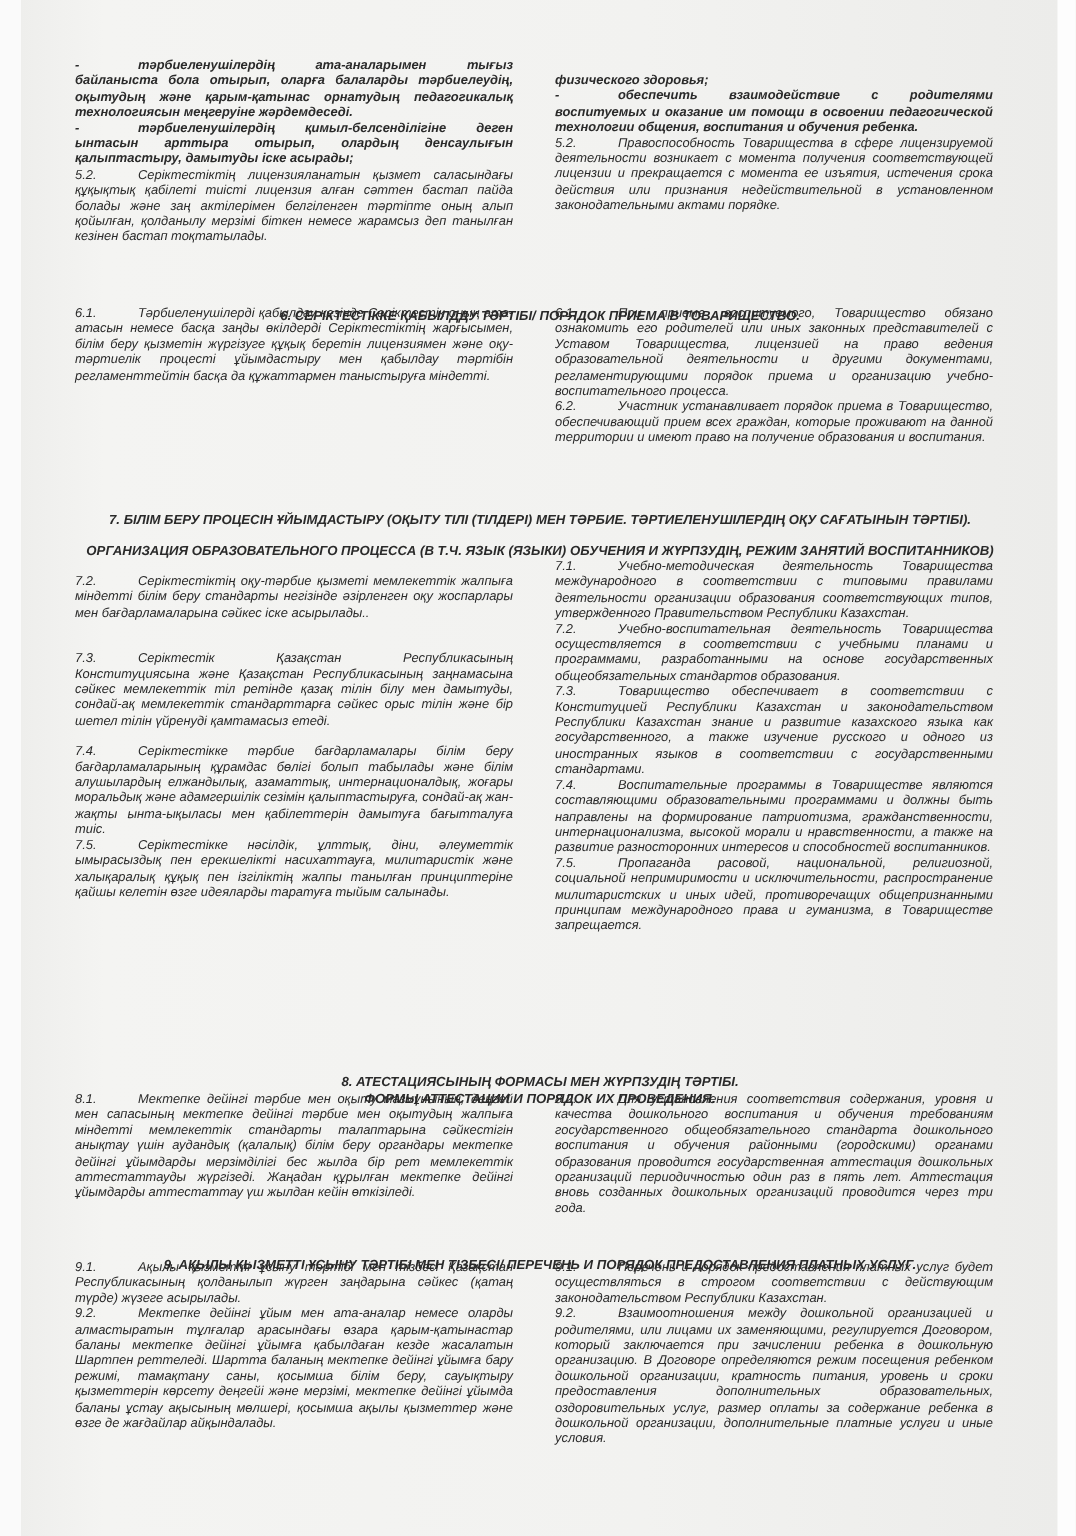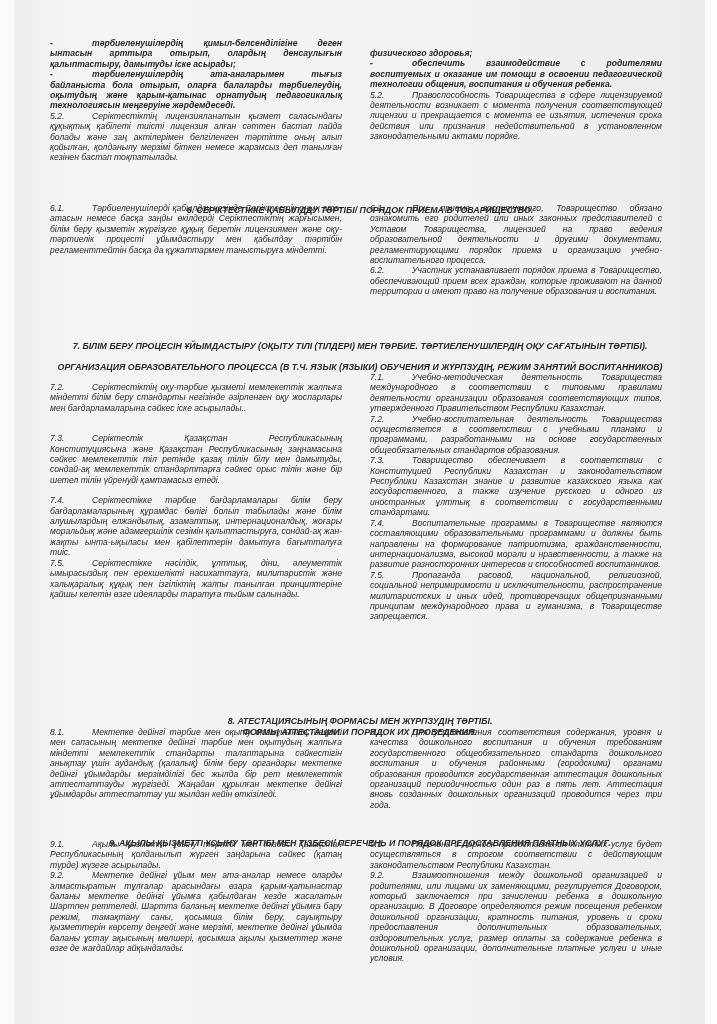--- a/index.html
+++ b/index.html
@@ -39,22 +39,22 @@
   .dash { display: inline-block; width: 42px; }
 </style>
 </head>
 <body>
 
 <div class="leftedge"></div>
 <div class="page"></div>
 <div class="rightedge"></div>
 
 <div class="col l bold" style="top:38px">
+  <p class="p"><span class="dash">-</span><span>тәрбиеленушілердің ата-аналарымен тығыз байланыста бола отырып, оларға балаларды тәрбиелеудің, оқытудың және қарым-қатынас орнатудың педагогикалық технологиясын меңгеруіне жәрдемдеседі.</span></p>
   <p class="p"><span class="dash">-</span><span>тәрбиеленушілердің қимыл-белсенділігіне деген ынтасын арттыра отырып, олардың денсаулығын қалыптастыру, дамытуды іске асырады;</span></p>
-  <p class="p"><span class="dash">-</span><span>тәрбиеленушілердің ата-аналарымен тығыз байланыста бола отырып, оларға балаларды тәрбиелеудің, оқытудың және қарым-қатынас орнатудың педагогикалық технологиясын меңгеруіне жәрдемдеседі.</span></p>
   <p class="p" style="font-weight:normal"><span class="num">5.2.</span><span>Серіктестіктің лицензияланатын қызмет саласындағы құқықтық қабілеті тиісті лицензия алған сәттен бастап пайда болады және заң актілерімен белгіленген тәртіпте оның алып қойылған, қолданылу мерзімі біткен немесе жарамсыз деп танылған кезінен бастап тоқтатылады.</span></p>
 </div>
 <div class="col r" style="top:48px">
   <p class="p bold">физического здоровья;</p>
   <p class="p bold"><span class="dash">-</span><span>обеспечить взаимодействие с родителями воспитуемых и оказание им помощи в освоении педагогической технологии общения, воспитания и обучения ребенка.</span></p>
   <p class="p"><span class="num">5.2.</span><span>Правоспособность Товарищества в сфере лицензируемой деятельности возникает с момента получения соответствующей лицензии и прекращается с момента ее изъятия, истечения срока действия или признания недействительной в установленном законодательными актами порядке.</span></p>
 </div>
 
 <div class="h" style="top:193px">6. СЕРІКТЕСТІККЕ ҚАБЫЛДДУ ТӘРТІБІ/ ПОРЯДОК ПРИЕМА В ТОВАРИЩЕСТВО.</div>
 <div class="col l" style="top:203px">
@@ -73,21 +73,21 @@
   <div class="gap"></div>
     <div class="gap"></div>
   <p class="p"><span class="num">7.3.</span><span>Серіктестік Қазақстан Республикасының Конституциясына және Қазақстан Республикасының заңнамасына сәйкес мемлекеттік тіл ретінде қазақ тілін білу мен дамытуды, сондай-ақ мемлекеттік стандарттарға сәйкес орыс тілін және бір шетел тілін үйренуді қамтамасыз етеді.</span></p>
   <div class="gap"></div>
   <p class="p"><span class="num">7.4.</span><span>Серіктестікке тәрбие бағдарламалары білім беру бағдарламаларының құрамдас бөлігі болып табылады және білім алушылардың елжандылық, азаматтық, интернационалдық, жоғары моральдық және адамгершілік сезімін қалыптастыруға, сондай-ақ жан-жақты ынта-ықыласы мен қабілеттерін дамытуға бағытталуға тиіс.</span></p>
   <p class="p"><span class="num">7.5.</span><span>Серіктестікке нәсілдік, ұлттық, діни, әлеуметтік ымырасыздық пен ерекшелікті насихаттауға, милитаристік және халықаралық құқық пен ізгіліктің жалпы танылған принциптеріне қайшы келетін өзге идеяларды таратуға тыйым салынады.</span></p>
 </div>
 <div class="col r" style="top:372px">
   <p class="p"><span class="num">7.1.</span><span>Учебно-методическая деятельность Товарищества международного в соответствии с типовыми правилами деятельности организации образования соответствующих типов, утвержденного Правительством Республики Казахстан.</span></p>
   <p class="p"><span class="num">7.2.</span><span>Учебно-воспитательная деятельность Товарищества осуществляется в соответствии с учебными планами и программами, разработанными на основе государственных общеобязательных стандартов образования.</span></p>
-  <p class="p"><span class="num">7.3.</span><span>Товарищество обеспечивает в соответствии с Конституцией Республики Казахстан и законодательством Республики Казахстан знание и развитие казахского языка как государственного, а также изучение русского и одного из иностранных ұлттық в соответствии с государственными стандартами.</span></p>
+  <p class="p"><span class="num">7.3.</span><span>Товарищество обеспечивает в соответствии с Конституцией Республики Казахстан и законодательством Республики Казахстан знание и развитие казахского языка как государственного, а также изучение русского и одного из иностранных языков в соответствии с государственными стандартами.</span></p>
   <p class="p"><span class="num">7.4.</span><span>Воспитательные программы в Товариществе являются составляющими образовательными программами и должны быть направлены на формирование патриотизма, гражданственности, интернационализма, высокой морали и нравственности, а также на развитие разносторонних интересов и способностей воспитанников.</span></p>
   <p class="p"><span class="num">7.5.</span><span>Пропаганда расовой, национальной, религиозной, социальной непримиримости и исключительности, распространение милитаристских и иных идей, противоречащих общепризнанными принципам международного права и гуманизма, в Товариществе запрещается.</span></p>
 </div>
 
 <div class="h" style="top:704px">8. АТЕСТАЦИЯСЫНЫҢ ФОРМАСЫ МЕН ЖҮРПЗУДІҢ ТӘРТІБІ.</div>
 <div class="h" style="top:715px">ФОРМЫ АТТЕСТАЦИИ И ПОРЯДОК ИХ ПРОВЕДЕНИЯ.</div>
 <div class="col l" style="top:727px">
   <p class="p"><span class="num">8.1.</span><span>Мектепке дейінгі тәрбие мен оқыту мазмұнының, деңгей мен сапасының мектепке дейінгі тәрбие мен оқытудың жалпыға міндетті мемлекеттік стандарты талаптарына сәйкестігін анықтау үшін аудандық (қалалық) білім беру органдары мектепке дейінгі ұйымдарды мерзімділігі бес жылда бір рет мемлекеттік аттестаттауды жүргізеді. Жаңадан құрылған мектепке дейінгі ұйымдарды аттестаттау үш жылдан кейін өткізіледі.</span></p>
 </div>
 <div class="col r" style="top:727px">

